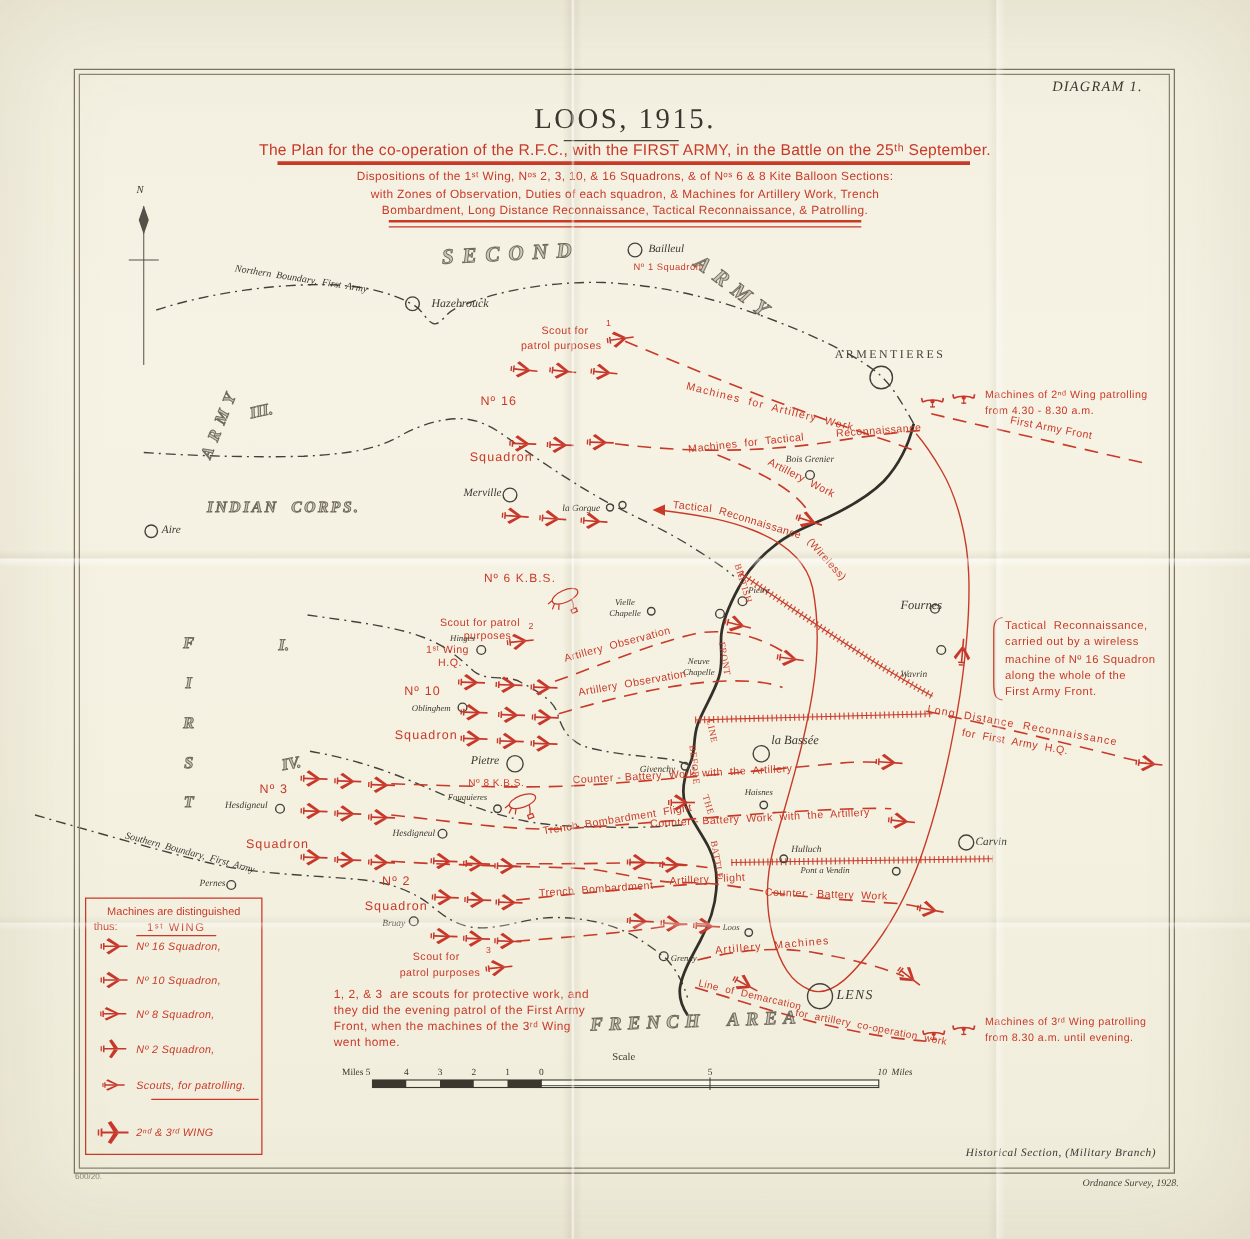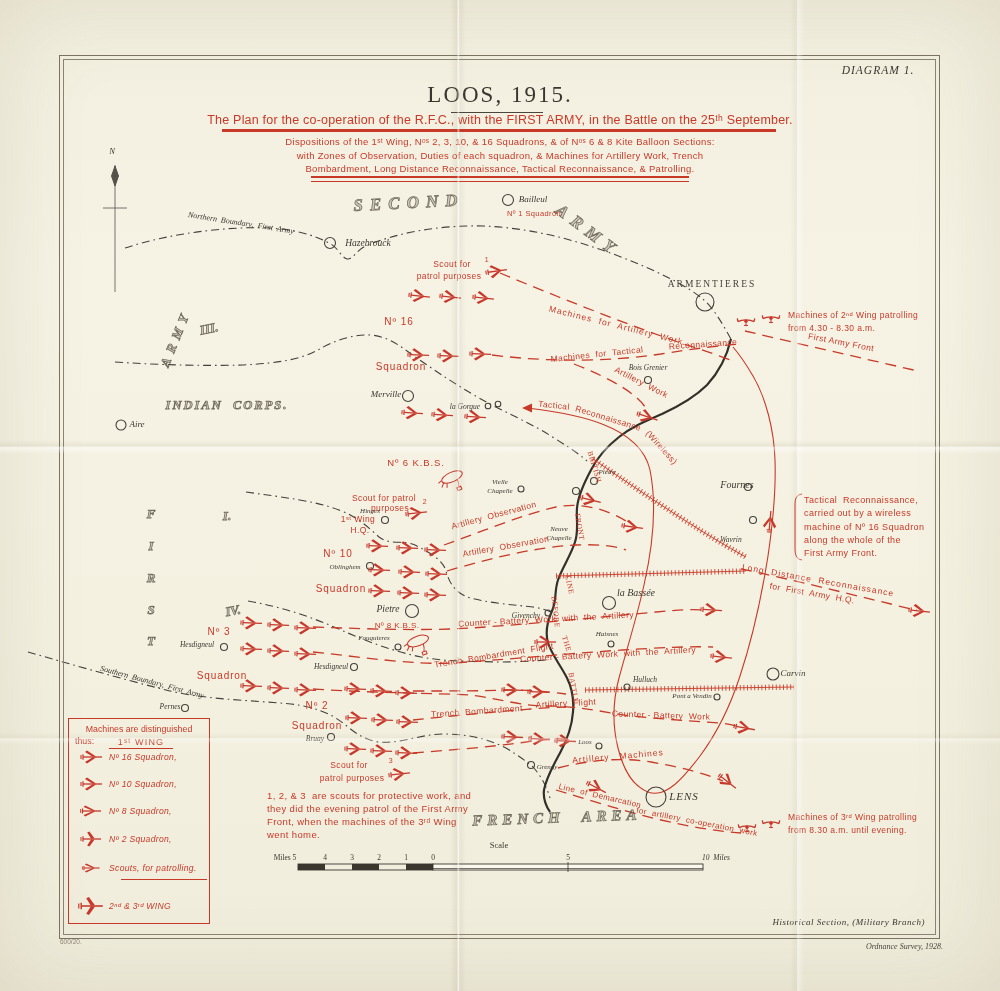--- a/index.html
+++ b/index.html
@@ -330,21 +330,21 @@
       <div class="lbl k-red" style="left: 397px; top: 626px; font-size: 8px; transform: translate(-50%, -50%) rotate(0deg);">Nº 8 K.B.S.</div>
       <div class="lbl k-town" style="left: 374px; top: 639px; font-size: 7px; transform: translate(-50%, -50%) rotate(0deg);">Fouquieres</div>
       <div class="lbl k-town" style="left: 607px; top: 635px; font-size: 7px; transform: translate(-50%, -50%) rotate(0deg);">Haisnes</div>
       <div class="lbl k-red" style="left: 608px; top: 655px; transform: translate(-50%, -50%) rotate(-3deg);">Counter - Battery  Work  with  the  Artillery</div>
       <div class="lbl k-red" style="left: 494px; top: 656px; transform: translate(-50%, -50%) rotate(-9deg);">Trench  Bombardment  Flight</div>
       <div class="lbl k-redb" style="left: 222px; top: 676px; transform: translate(-50%, -50%) rotate(0deg);">Squadron</div>
       <div class="lbl k-town" style="left: 331px; top: 667px; font-size: 7.5px; transform: translate(-50%, -50%) rotate(0deg);">Hesdigneul</div>
       <div class="lbl k-town" style="left: 152px; top: 682px; font-size: 8px; transform: translate(-50%, -50%) rotate(15deg);">Southern  Boundary,  First  Army</div>
       <div class="lbl k-town" style="left: 170px; top: 707px; font-size: 7.5px; transform: translate(-50%, -50%) rotate(0deg);">Pernes</div>
       <div class="lbl k-town" style="left: 645px; top: 680px; font-size: 7.5px; transform: translate(-50%, -50%) rotate(0deg);">Hulluch</div>
-      <div class="lbl k-town" style="left: 692px; top: 697px; font-size: 7px; transform: translate(-50%, -50%) rotate(0deg);">Pont a Vendin</div>
+      <div class="lbl k-town" style="left: 660px; top: 697px; font-size: 7px; transform: translate(-50%, -50%) rotate(0deg);">Pont a Vendin</div>
       <div class="lbl k-town" style="left: 793px; top: 673px; font-size: 9px; transform: translate(-50%, -50%) rotate(0deg);">Carvin</div>
       <div class="lbl k-red" style="left: 566px; top: 704px; transform: translate(-50%, -50%) rotate(-3deg);">Artillery  Flight</div>
       <div class="lbl k-red" style="left: 661px; top: 716px; transform: translate(-50%, -50%) rotate(2deg);">Counter - Battery  Work</div>
       <div class="lbl k-red" style="left: 477px; top: 712px; transform: translate(-50%, -50%) rotate(-4deg);">Trench  Bombardment</div>
       <div class="lbl k-redb" style="left: 317px; top: 706px; transform: translate(-50%, -50%) rotate(0deg);">Nº 2</div>
       <div class="lbl k-redb" style="left: 317px; top: 726px; transform: translate(-50%, -50%) rotate(0deg);">Squadron</div>
       <div class="lbl k-town" style="left: 315px; top: 739px; font-size: 7.5px; transform: translate(-50%, -50%) rotate(0deg);">Bruay</div>
       <div class="lbl k-red" style="left: 818px; top: 581px; letter-spacing: 1px; transform: translate(-50%, -50%) rotate(10deg);">Long  Distance  Reconnaissance</div>
       <div class="lbl k-red" style="left: 812px; top: 594px; transform: translate(-50%, -50%) rotate(10deg);">for  First  Army  H.Q.</div>
       <div class="lbl k-town" style="left: 585px; top: 743px; font-size: 7px; transform: translate(-50%, -50%) rotate(0deg);">Loos</div>

